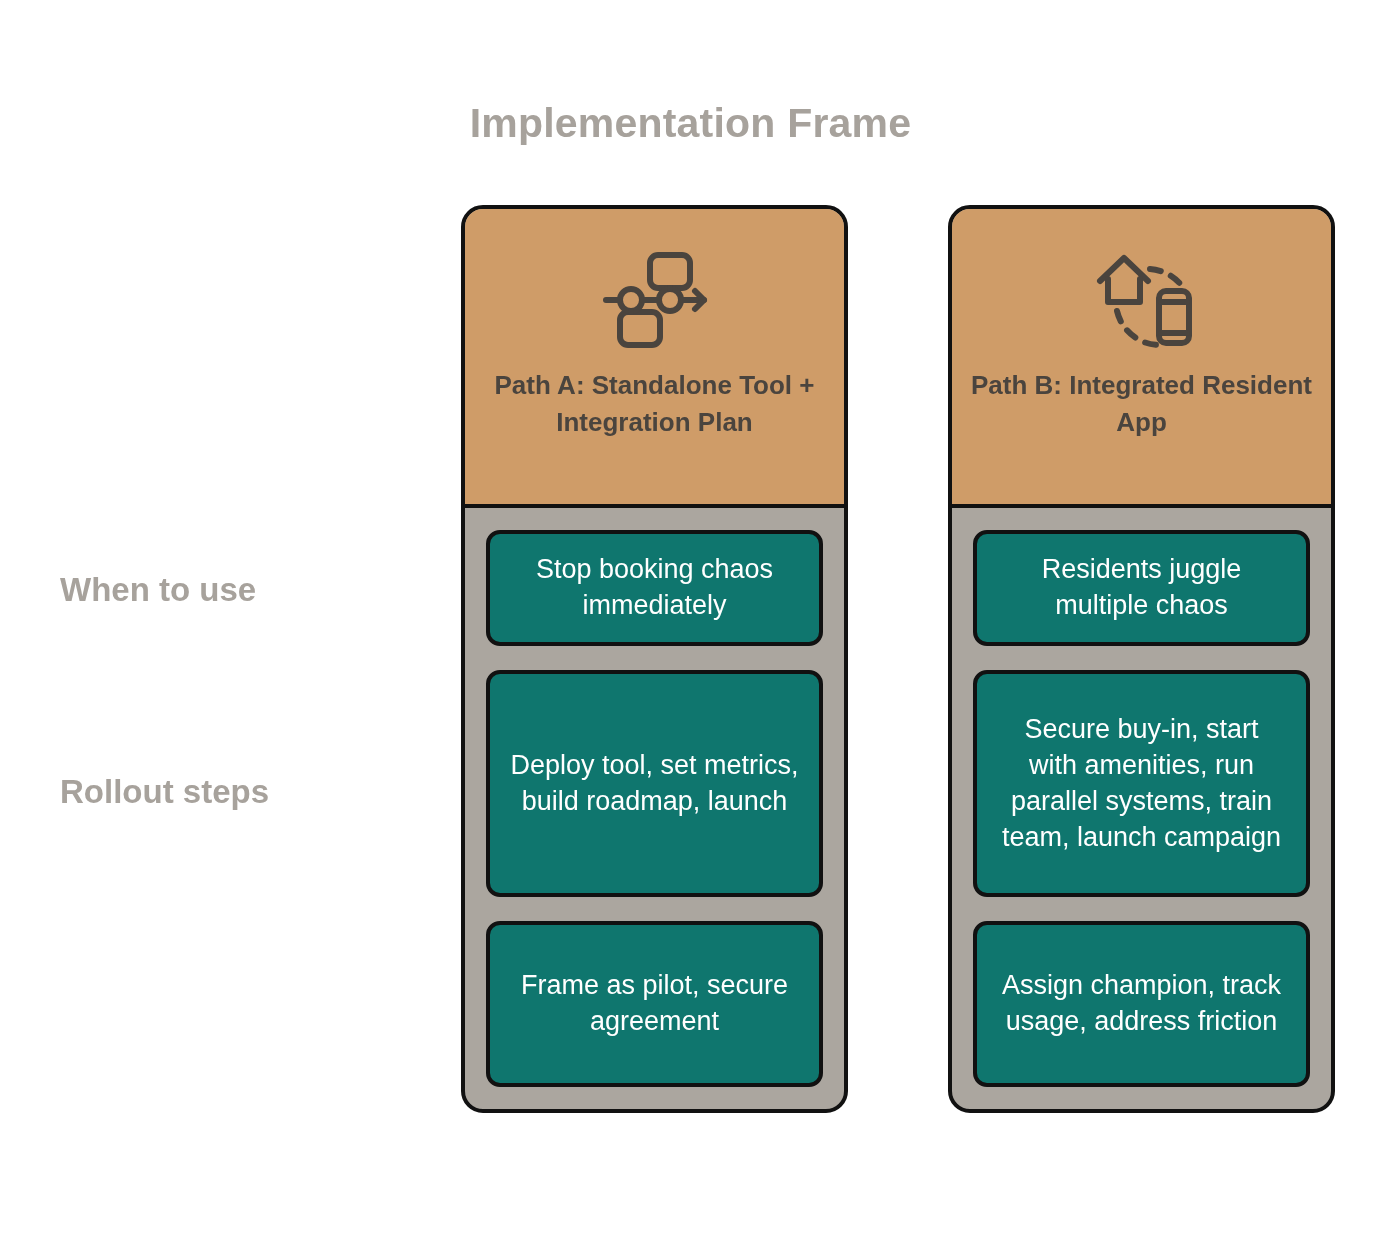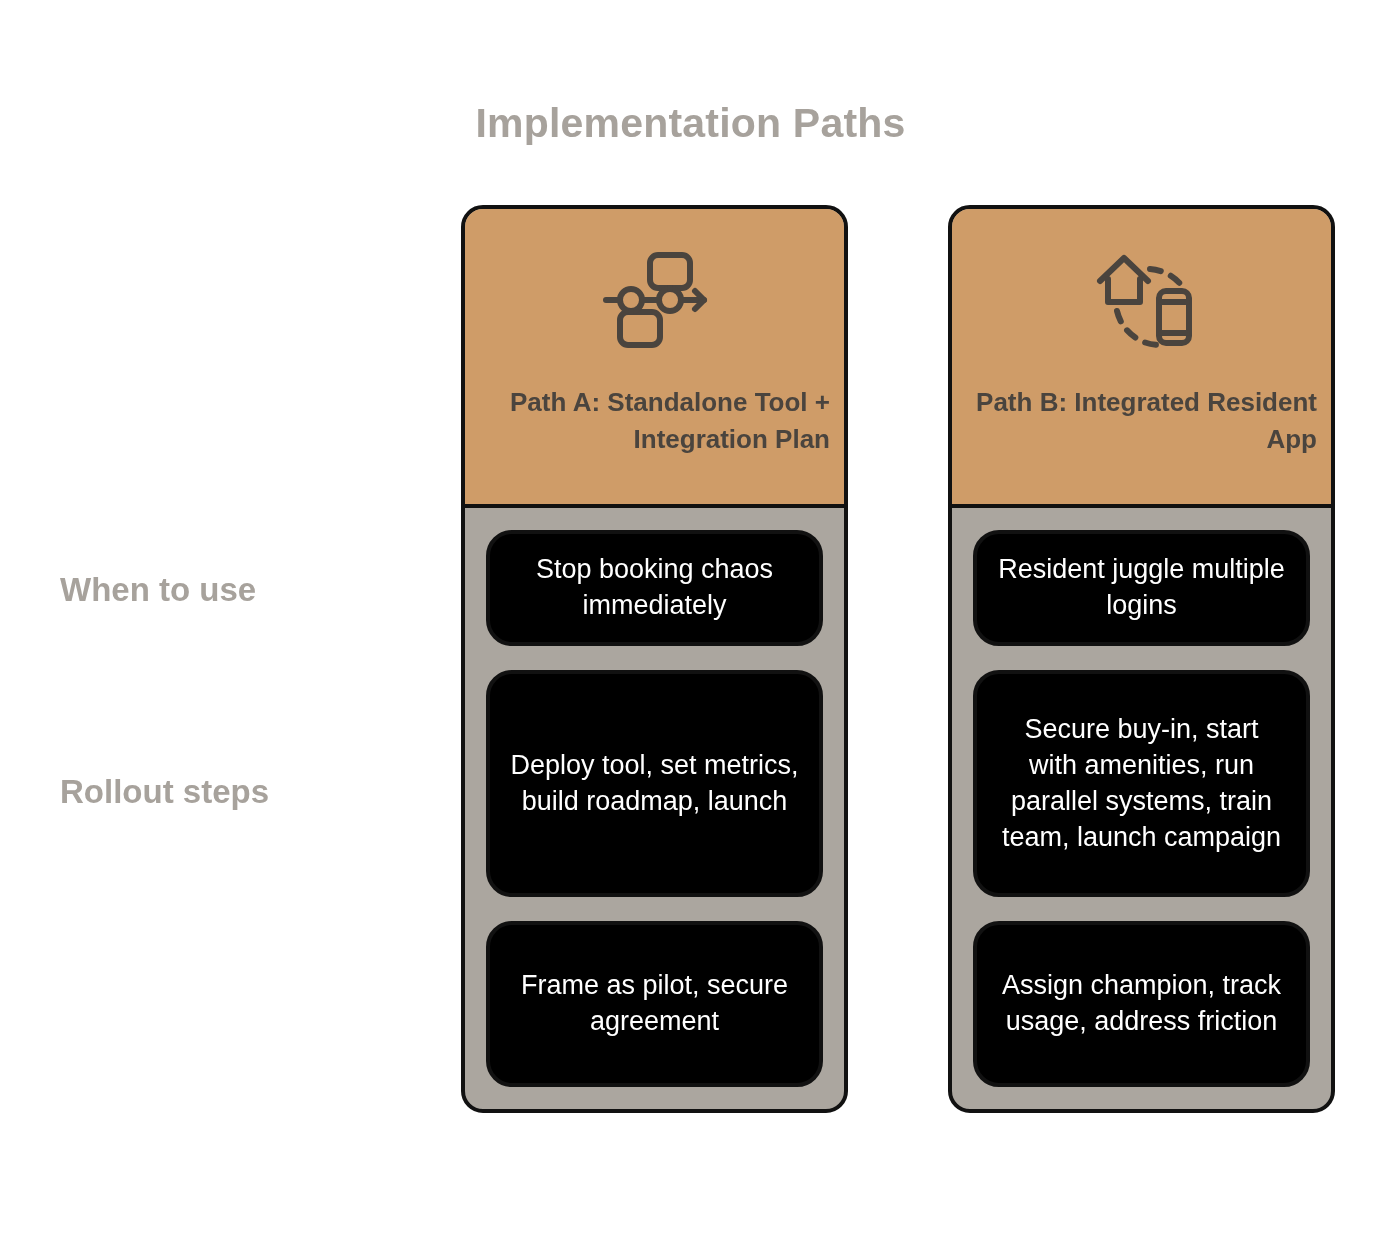--- a/index.html
+++ b/index.html
@@ -89,23 +89,23 @@
   }
   .header-icon {
     margin-top: 36px;
     width: 120px;
     height: 110px;
     display: flex;
     align-items: center;
     justify-content: center;
   }
   .header-title {
-    margin-top: 29px;
+    margin-top: 12px;
     padding: 0 14px;
-    text-align: right;
+    text-align: center;
     font-size: 26px;
     font-weight: bold;
     color: #4a443e;
     line-height: 1.42;
   }
 
   
   .cells {
     position: absolute;
     top: 299px;
@@ -113,40 +113,40 @@
     right: 0;
     bottom: 0;
     padding: 22px 21px;
     box-sizing: border-box;
     display: flex;
     flex-direction: column;
     gap: 24px;
   }
   .cell {
     border: 4px solid #111111;
-    border-radius: 26px;
-    background: #000000;
+    border-radius: 14px;
+    background: #0f766e;
     box-sizing: border-box;
     display: flex;
     align-items: center;
     justify-content: center;
     padding: 8px 20px;
     color: #ffffff;
     font-size: 27px;
     line-height: 1.33;
     text-align: center;
   }
   .cell.h-short { height: 117px; }
   .cell.h-tall  { height: 229px; }
   .cell.h-mid   { height: 167px; }
 </style>
 </head>
 <body>
 
-<div id="page-title">Implementation Paths</div>
+<div id="page-title">Implementation Frame</div>
 
 <div id="matrix">
 
   <div id="row-labels">
     <div class="row-label r0">When to use</div>
     <div class="row-label r1">Rollout steps</div>
   </div>
 
   <div class="path-column" id="column-a">
     <div class="column-header">
@@ -204,19 +204,19 @@
           <rect x="72" y="42" width="30" height="52" rx="7"></rect>
           <line x1="74" y1="53" x2="100" y2="53"></line>
           <line x1="74" y1="84" x2="100" y2="84"></line>
           <path d="M63 20 A44 44 0 0 1 95 37" stroke-dasharray="11 11"></path>
           <path d="M30 62 A44 44 0 0 0 72 96" stroke-dasharray="11 11"></path>
         </svg>
       </div>
       <div class="header-title">Path B: Integrated Resident App</div>
     </div>
     <div class="cells">
-      <div class="cell h-short">Resident juggle multiple logins</div>
+      <div class="cell h-short">Residents juggle multiple chaos</div>
       <div class="cell h-tall">Secure buy-in, start with amenities, run parallel systems, train team, launch campaign</div>
       <div class="cell h-mid">Assign champion, track usage, address friction</div>
     </div>
   </div>
 
 </div>
 
 </body></html>

